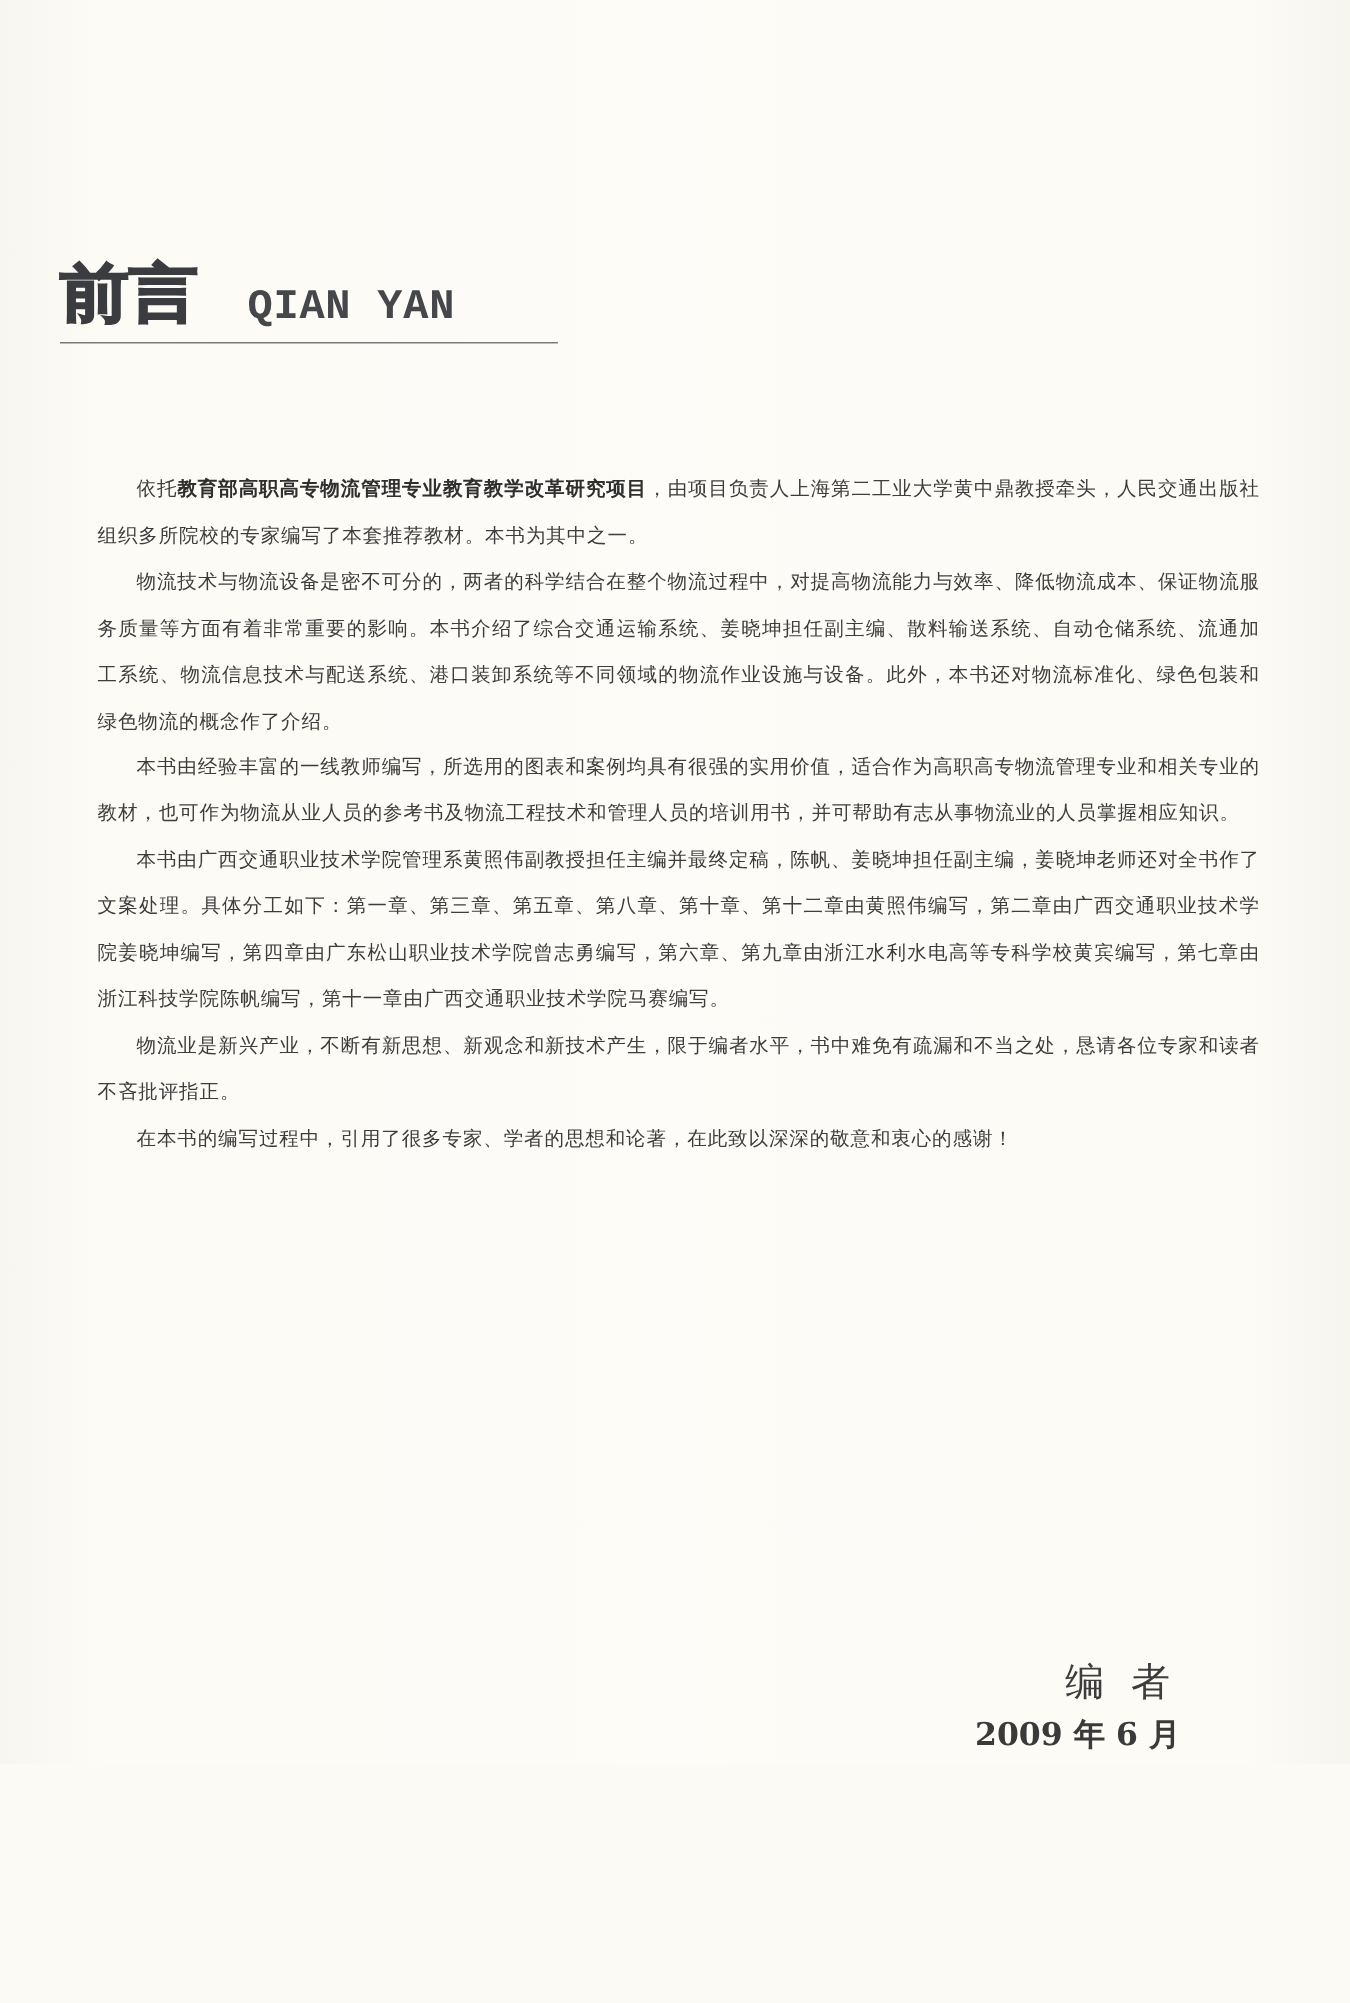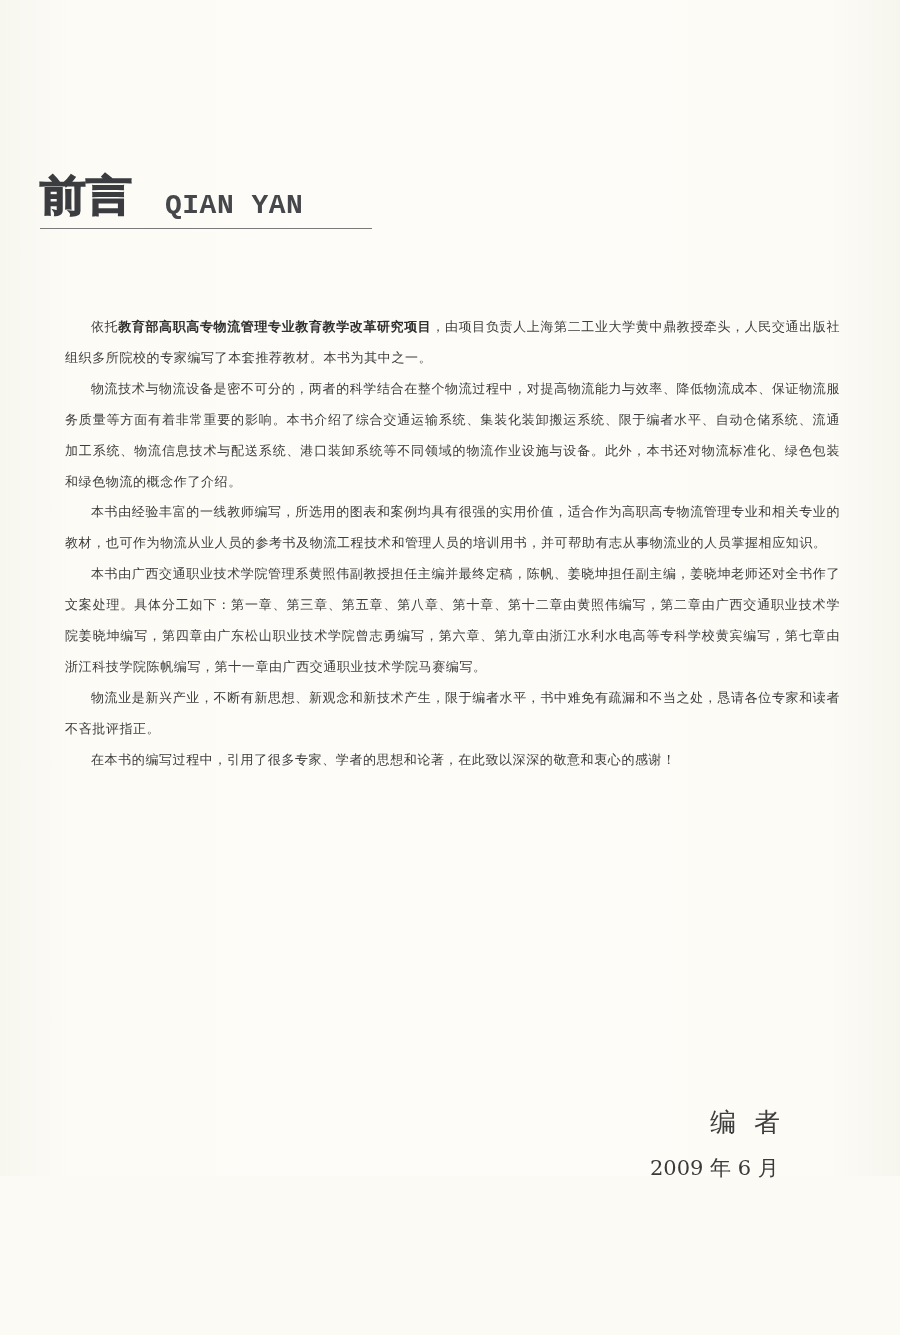--- a/index.html
+++ b/index.html
@@ -92,39 +92,38 @@
       letter-spacing: 18px;
       color: #3d3d3d;
       white-space: nowrap;
     }
     .sig-date {
       position: absolute;
       left: 0;
       top: 34px;
       font-size: 21px;
       line-height: 28px;
-      font-weight: normal;
+      font-weight: bold;
       color: #3a3a3a;
       white-space: nowrap;
-      margin-top: 12px;
     }
   </style>
 </head>
 <body>
 
 <div class="page">
 
   <div class="title-block">
     <div class="title-cn">前言</div>
     <div class="title-en">QIAN YAN</div>
   </div>
 
   <div class="body-text">
     <p class="para"><span>依托</span><span class="bold">教育部高职高专物流管理专业教育教学改革研究项目</span><span>，由项目负责人上海第二工业大学黄中鼎教授牵头，人民交通出版社组织多所院校的专家编写了本套推荐教材。本书为其中之一。</span></p>
-    <p class="para">物流技术与物流设备是密不可分的，两者的科学结合在整个物流过程中，对提高物流能力与效率、降低物流成本、保证物流服务质量等方面有着非常重要的影响。本书介绍了综合交通运输系统、集装化装卸搬运系统、限于编者水平、自动仓储系统、流通加工系统、物流信息技术与配送系统、港口装卸系统等不同领域的物流作业设施与设备。此外，本书还对物流标准化、绿色包装和绿色物流的概念作了介绍。</p>
+    <p class="para">物流技术与物流设备是密不可分的，两者的科学结合在整个物流过程中，对提高物流能力与效率、降低物流成本、保证物流服务质量等方面有着非常重要的影响。本书介绍了综合交通运输系统、姜晓坤担任副主编、散料输送系统、自动仓储系统、流通加工系统、物流信息技术与配送系统、港口装卸系统等不同领域的物流作业设施与设备。此外，本书还对物流标准化、绿色包装和绿色物流的概念作了介绍。</p>
     <p class="para">本书由经验丰富的一线教师编写，所选用的图表和案例均具有很强的实用价值，适合作为高职高专物流管理专业和相关专业的教材，也可作为物流从业人员的参考书及物流工程技术和管理人员的培训用书，并可帮助有志从事物流业的人员掌握相应知识。</p>
     <p class="para">本书由广西交通职业技术学院管理系黄照伟副教授担任主编并最终定稿，陈帆、姜晓坤担任副主编，姜晓坤老师还对全书作了文案处理。具体分工如下：第一章、第三章、第五章、第八章、第十章、第十二章由黄照伟编写，第二章由广西交通职业技术学院姜晓坤编写，第四章由广东松山职业技术学院曾志勇编写，第六章、第九章由浙江水利水电高等专科学校黄宾编写，第七章由浙江科技学院陈帆编写，第十一章由广西交通职业技术学院马赛编写。</p>
     <p class="para">物流业是新兴产业，不断有新思想、新观念和新技术产生，限于编者水平，书中难免有疏漏和不当之处，恳请各位专家和读者不吝批评指正。</p>
     <p class="para">在本书的编写过程中，引用了很多专家、学者的思想和论著，在此致以深深的敬意和衷心的感谢！</p>
   </div>
 
   <div class="signature">
     <div class="sig-role">编者</div>
     <div class="sig-date">2009 年 6 月</div>
   </div>

